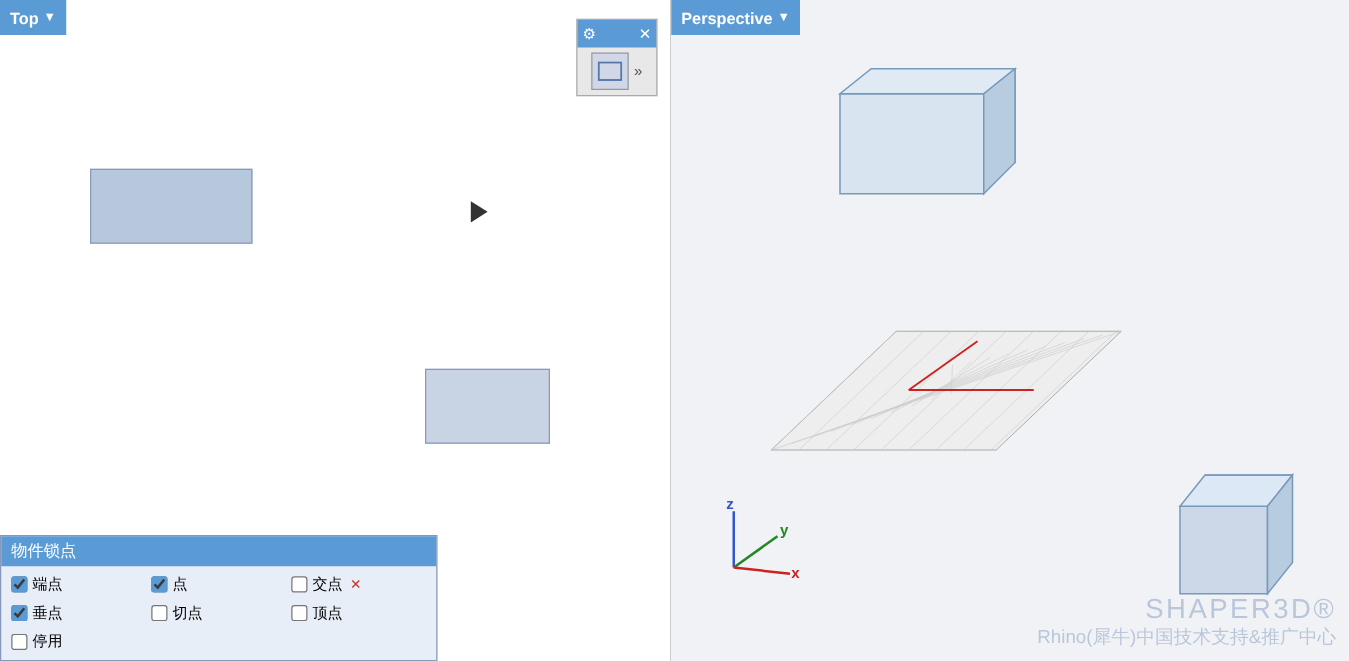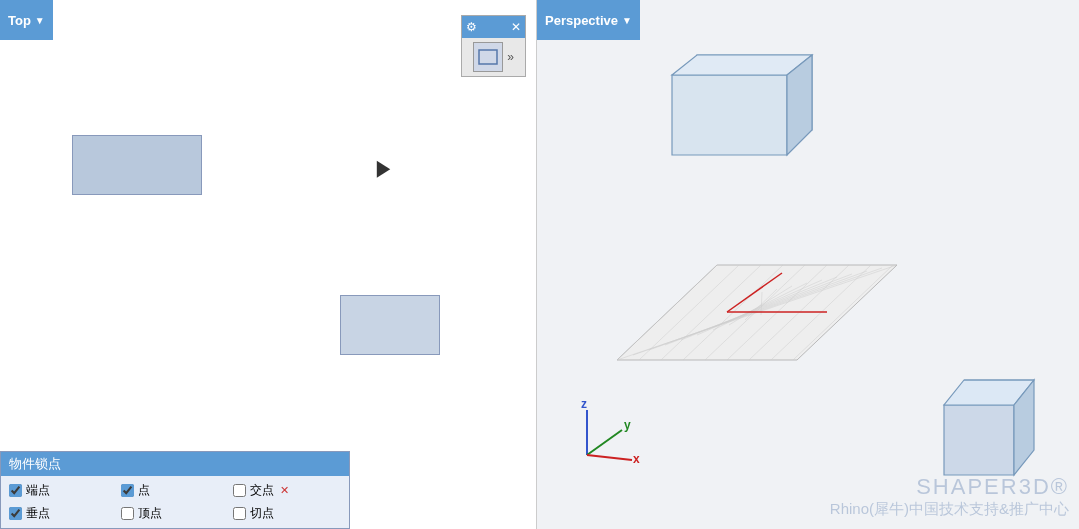--- a/index.html
+++ b/index.html
@@ -22,21 +22,21 @@
 
     
     .vp-header {
       display: flex;
       align-items: center;
       background: #5b9bd5;
       color: white;
       font-size: 13px;
       font-weight: bold;
       padding: 4px 8px;
-      height: 40px;
+      height: 28px;
       position: absolute;
       top: 0; left: 0;
       z-index: 10;
     }
     .vp-header .dropdown-arrow {
       margin-left: 4px;
       font-size: 10px;
     }
 
     
@@ -266,26 +266,30 @@
         <input type="checkbox" style="">
         <span>交点</span>
         <span class="x-mark">✕</span>
       </div>
       <div class="osnap-item">
         <input type="checkbox" checked="" style="">
         <span>垂点</span>
       </div>
       <div class="osnap-item">
         <input type="checkbox" style="">
+        <span>切点</span>
+      </div>
+
+      <div class="osnap-item">
+        <input type="checkbox" style="">
         <span>顶点</span>
       </div>
-
-      <div class="osnap-item">
-        <input type="checkbox" style="">
-        <span>切点</span>
+      <div class="osnap-item">
+        <input type="checkbox" style="background: rgb(221, 221, 221);">
+        <span>停用</span>
       </div>
     </div>
   </div>
 </div>
 
 <div class="viewport-right">
   <div class="vp-header">
     <span>Perspective</span>
     <span class="dropdown-arrow">▼</span>
   </div>

